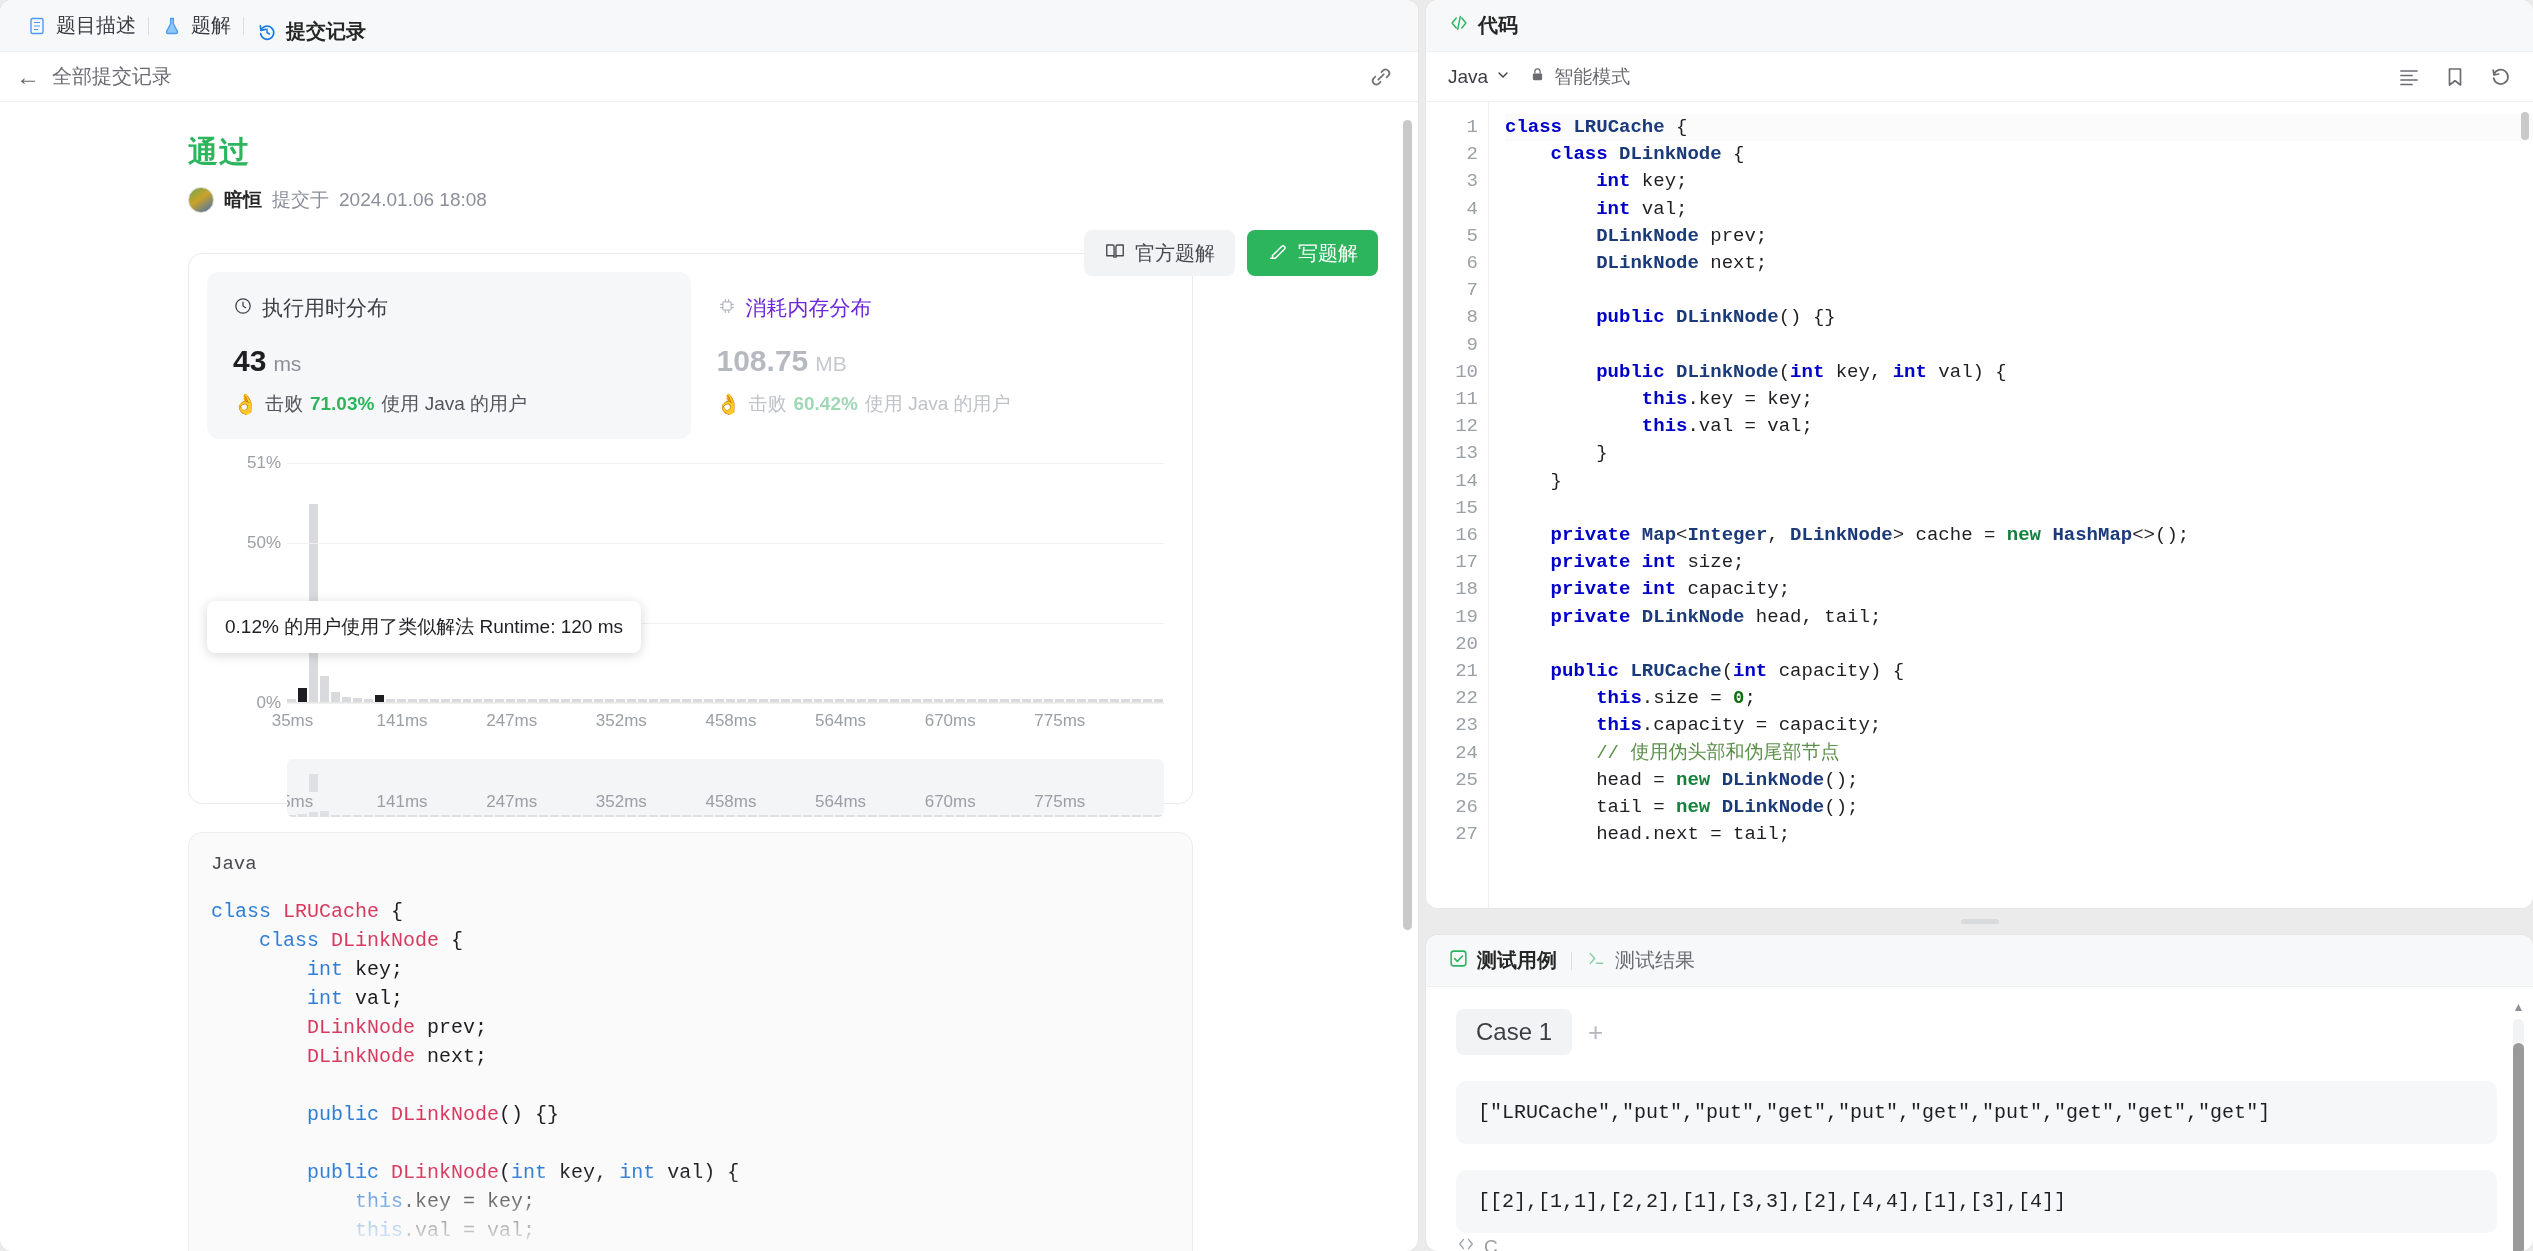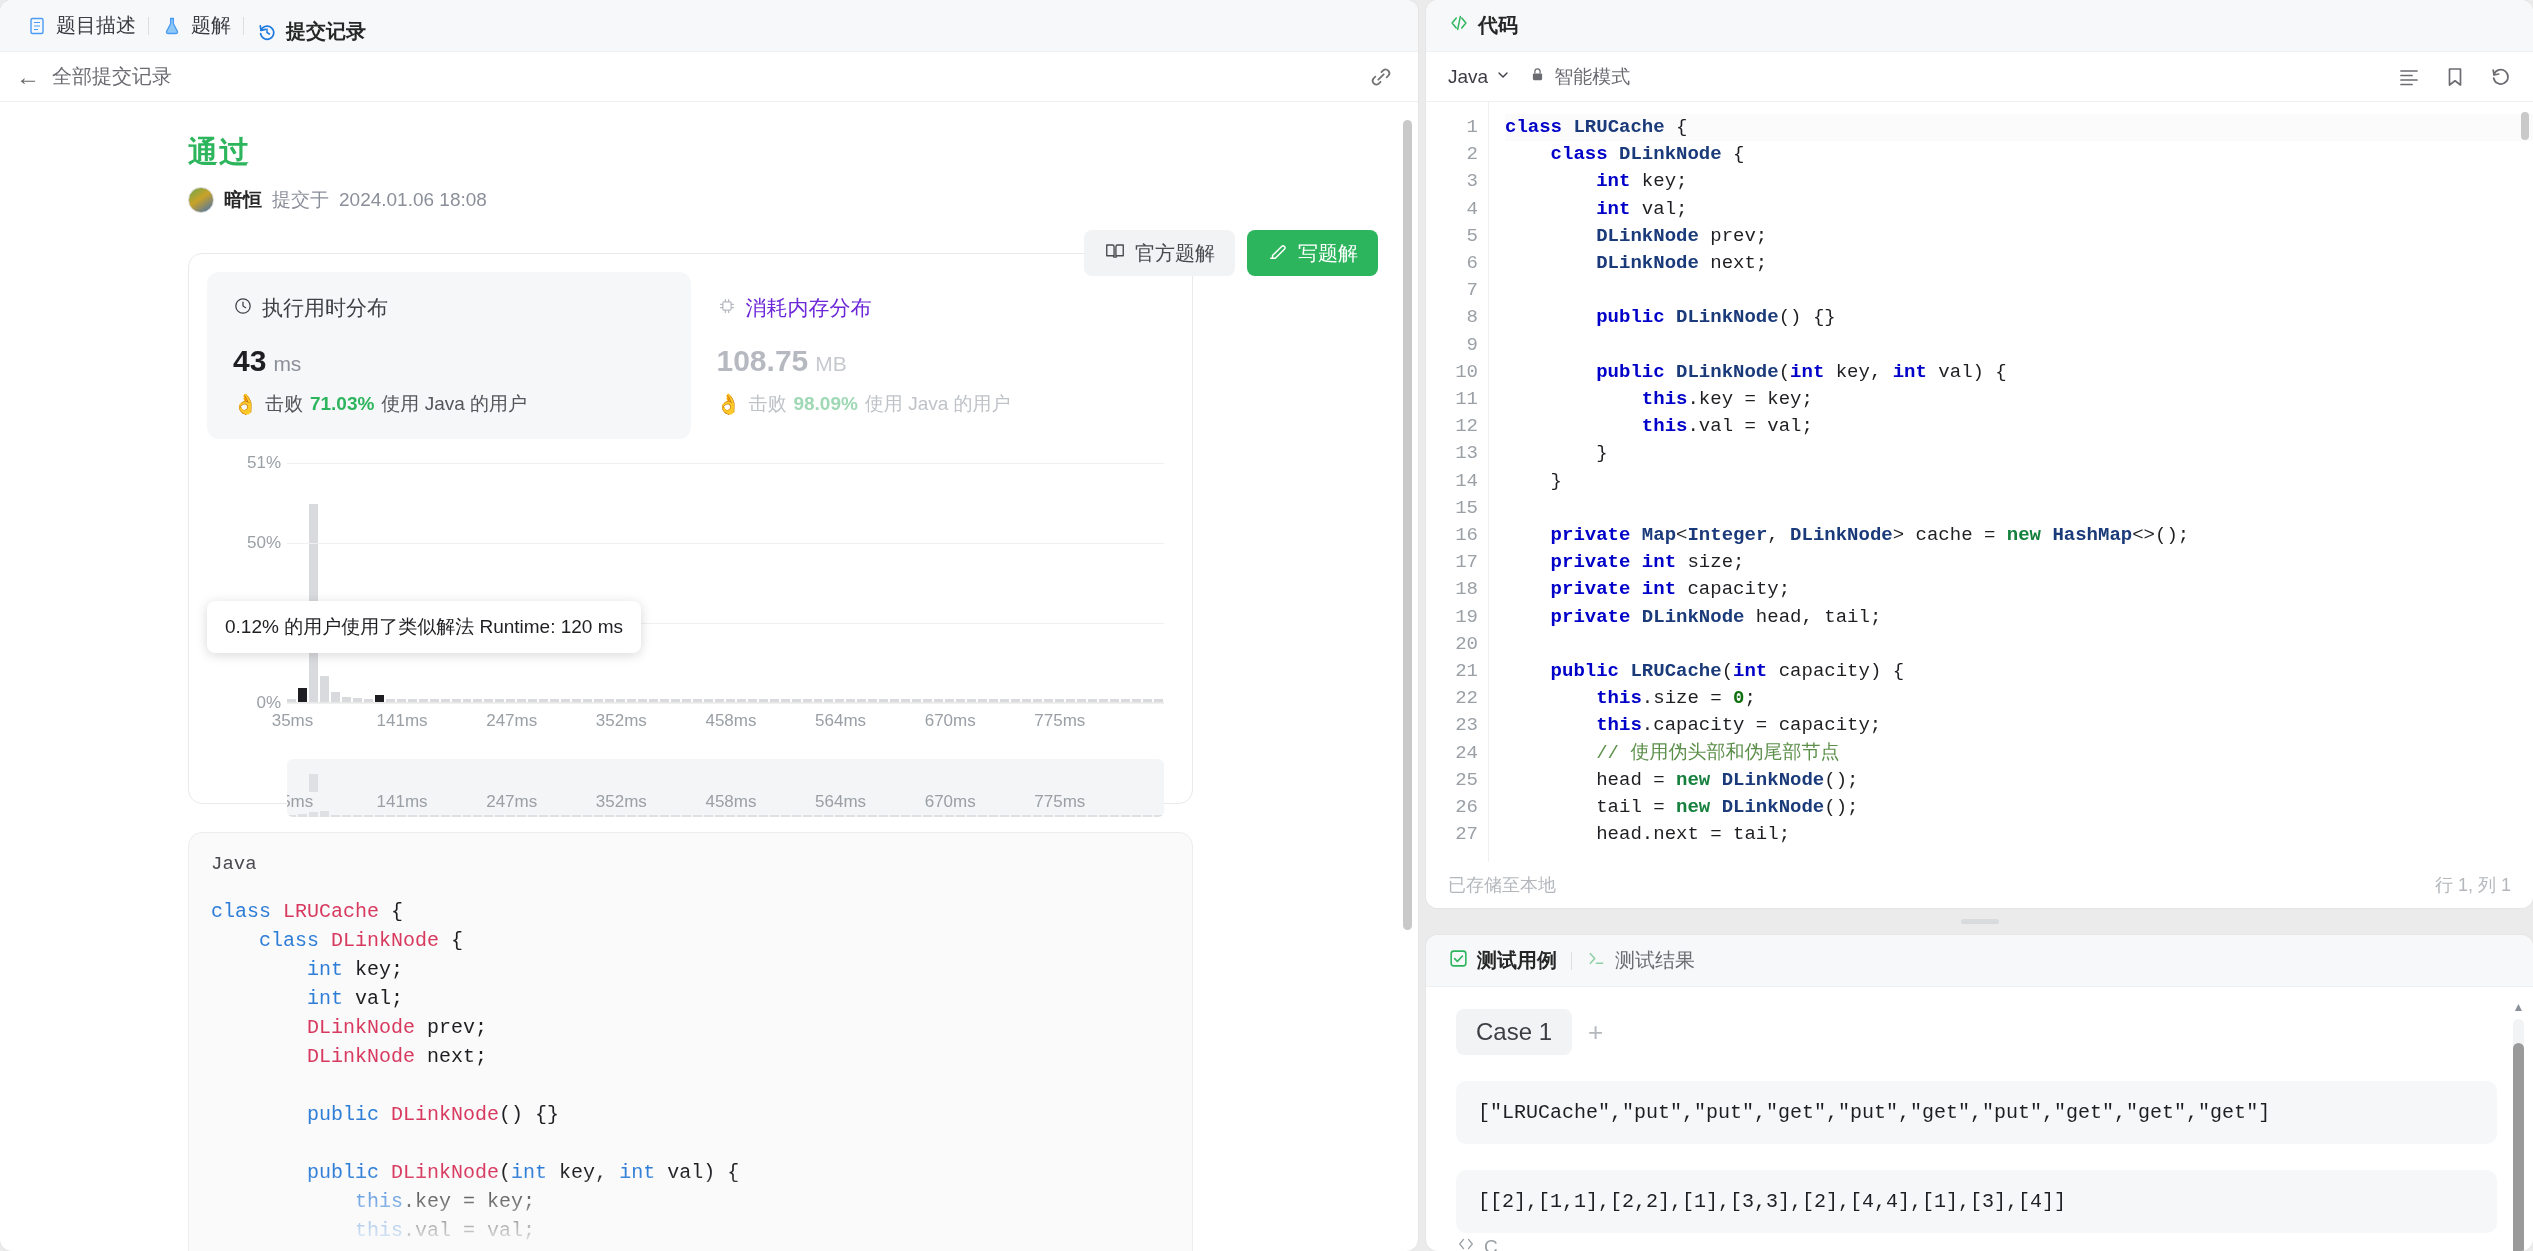--- a/index.html
+++ b/index.html
@@ -344,21 +344,21 @@
                     </svg>
                 </span>
                 <span>消耗内存分布</span>
               </div>
               <div class="stat-value">
                 <span>108.75</span><span class="unit">MB</span>
               </div>
               <div class="stat-beat">
                 <span class="palm">👌</span>
                 <span>击败</span>
-                <span class="pct">98.09%</span>
+                <span class="pct">60.42%</span>
                 <span>使用 Java 的用户</span>
               </div>
             </div>
           </div>
 
           <div class="chartwrap">
             <div class="chart-plot" id="plot">
 
               <div class="bars" id="bars">
                   <div class="bar" style="height: 3.2px;"></div>
@@ -656,24 +656,20 @@
             <div>22</div>
             <div>23</div>
             <div>24</div>
             <div>25</div>
             <div>26</div>
             <div>27</div>
           </div>
         <div class="code-lines" id="editor-code"><div class="ln"><span class="e-kw">class</span> <span class="e-cls">LRUCache</span> {</div><div class="ln">    <span class="e-kw">class</span> <span class="e-cls">DLinkNode</span> {</div><div class="ln">        <span class="e-kw">int</span> key;</div><div class="ln">        <span class="e-kw">int</span> val;</div><div class="ln">        <span class="e-cls">DLinkNode</span> prev;</div><div class="ln">        <span class="e-cls">DLinkNode</span> next;</div><div class="ln">&nbsp;</div><div class="ln">        <span class="e-kw">public</span> <span class="e-cls">DLinkNode</span>() {}</div><div class="ln">&nbsp;</div><div class="ln">        <span class="e-kw">public</span> <span class="e-cls">DLinkNode</span>(<span class="e-kw">int</span> key, <span class="e-kw">int</span> val) {</div><div class="ln">            <span class="e-kw">this</span>.key = key;</div><div class="ln">            <span class="e-kw">this</span>.val = val;</div><div class="ln">        }</div><div class="ln">    }</div><div class="ln">&nbsp;</div><div class="ln">    <span class="e-kw">private</span> <span class="e-cls">Map</span>&lt;<span class="e-cls">Integer</span>, <span class="e-cls">DLinkNode</span>&gt; cache = <span class="e-new">new</span> <span class="e-cls">HashMap</span>&lt;&gt;();</div><div class="ln">    <span class="e-kw">private</span> <span class="e-kw">int</span> size;</div><div class="ln">    <span class="e-kw">private</span> <span class="e-kw">int</span> capacity;</div><div class="ln">    <span class="e-kw">private</span> <span class="e-cls">DLinkNode</span> head, tail;</div><div class="ln">&nbsp;</div><div class="ln">    <span class="e-kw">public</span> <span class="e-cls">LRUCache</span>(<span class="e-kw">int</span> capacity) {</div><div class="ln">        <span class="e-kw">this</span>.size = <span class="e-num">0</span>;</div><div class="ln">        <span class="e-kw">this</span>.capacity = capacity;</div><div class="ln"><span class="e-cmt">        // 使用伪头部和伪尾部节点</span></div><div class="ln">        head = <span class="e-new">new</span> <span class="e-cls">DLinkNode</span>();</div><div class="ln">        tail = <span class="e-new">new</span> <span class="e-cls">DLinkNode</span>();</div><div class="ln">        head.next = tail;</div></div>
       </div>
 
-      <div class="statusbar">
-        <span>已存储至本地</span>
-        <span class="right">行 1, 列 1</span>
-      </div>
       <div class="rp-scrollnib"></div>
     </div>
 
     <div class="grip">
         <i></i>
       </div>
 
     <div class="rp-card test-card">
       <div class="test-tabs">
         <div class="ttab">

